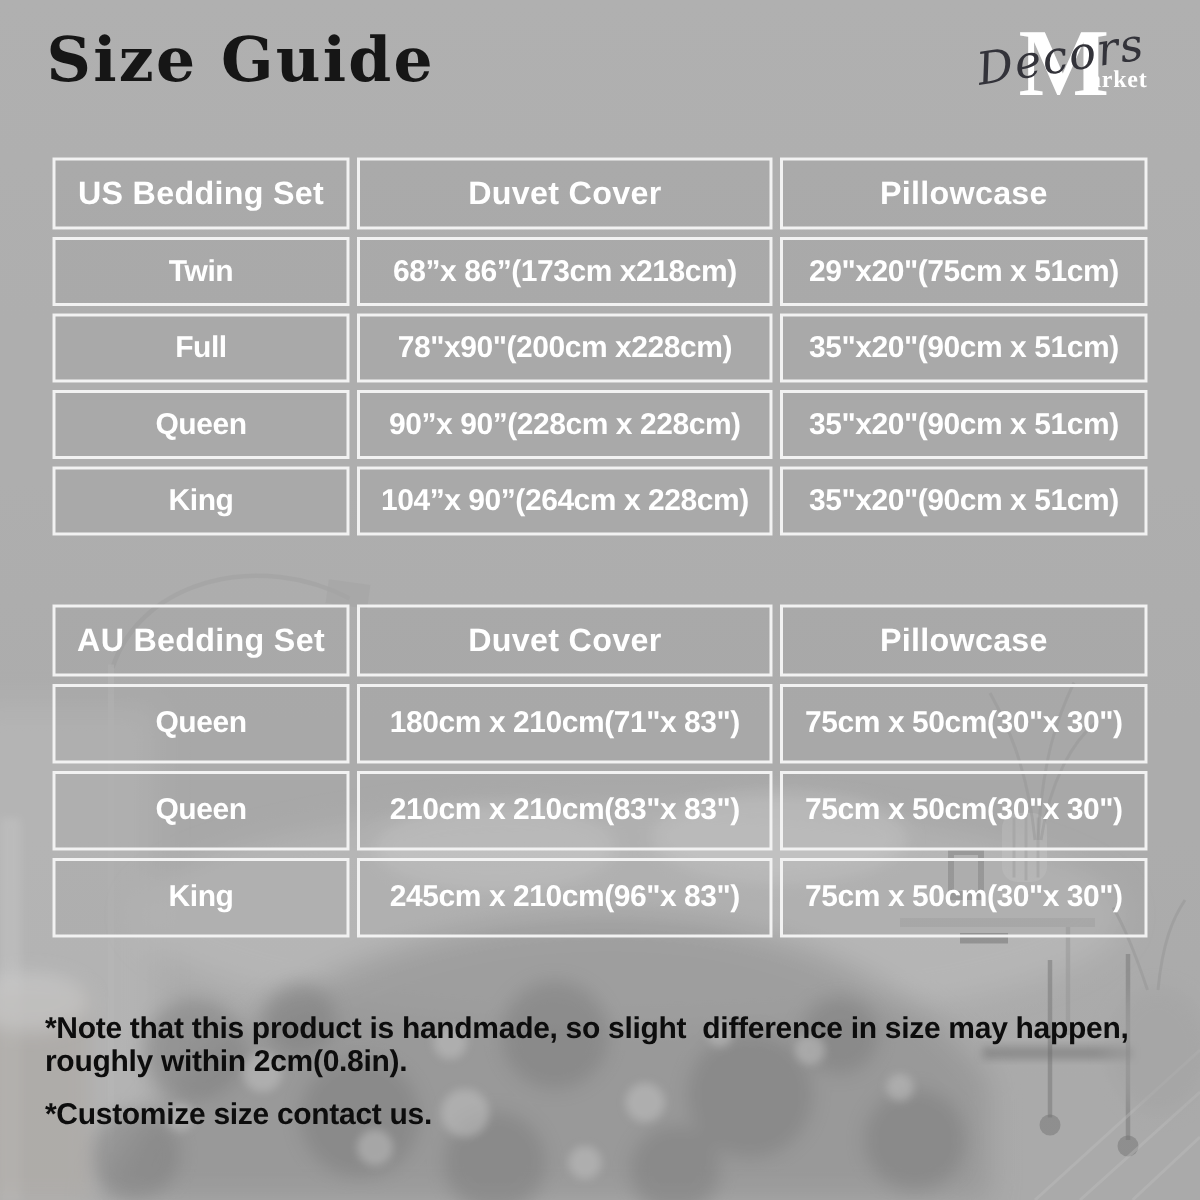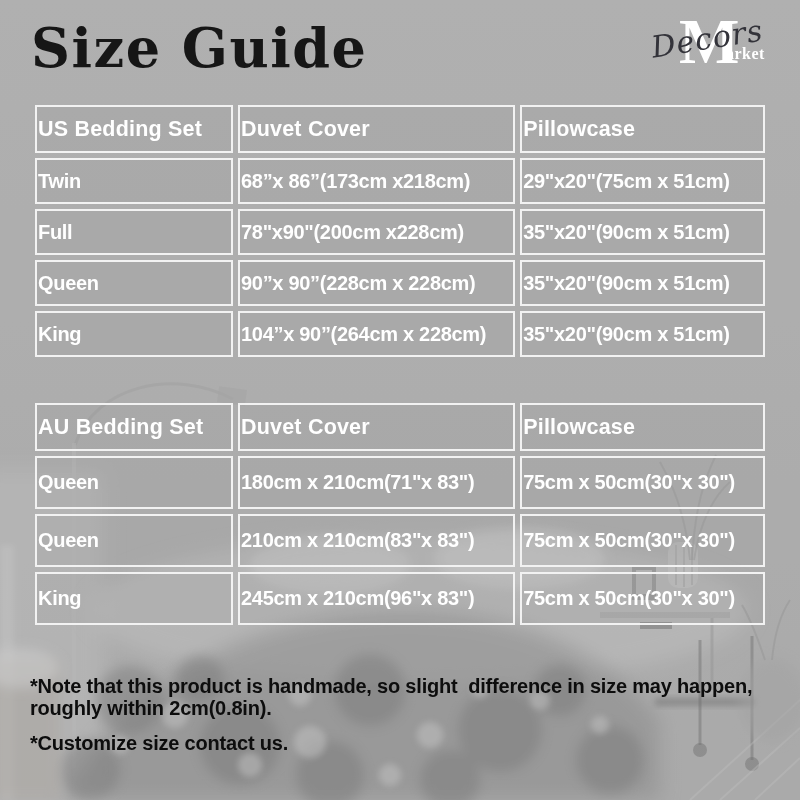--- a/index.html
+++ b/index.html
@@ -7,21 +7,21 @@
     position:relative;width:800px;height:800px;overflow:hidden;
     background:linear-gradient(180deg,#b2b2b2 0%,#afafaf 40%,#a9a9a9 100%);
     font-family:"Liberation Sans",sans-serif;
   }
   .bg-photo{position:absolute;left:0;top:0;width:800px;height:800px;z-index:0;}
   .content{position:relative;z-index:1;}
 
   .page-title{
     position:absolute;left:31px;top:16px;margin:0;
     font-family:"DejaVu Serif",serif;font-weight:bold;
-    font-size:54px;letter-spacing:1.5px;color:#161616;
+    font-size:41px;letter-spacing:1.5px;color:#161616;
   }
   .logo{position:absolute;top:12px;right:14px;width:165px;height:80px;}
   .logo-m{
     position:absolute;left:58px;top:-2px;
     font-family:"Liberation Serif",serif;font-weight:bold;
     font-size:64px;line-height:1;color:#ffffff;
   }
   .logo-arket{
     position:absolute;left:105px;top:33px;
     font-family:"Liberation Serif",serif;font-weight:bold;
@@ -29,21 +29,21 @@
   }
   .logo-script{
     position:absolute;left:30px;top:9px;
     font-family:"DejaVu Serif",serif;font-style:italic;
     font-size:30px;color:#33333a;transform:rotate(-9deg);letter-spacing:1px;
   }
 
   .tables{position:absolute;left:30px;top:100px;width:740px;}
   table.size-table{
     width:740px;border-collapse:separate;border-spacing:5px;table-layout:fixed;
-    color:#ffffff;text-align:left;
+    color:#ffffff;text-align:center;
   }
   table.size-table + table.size-table{margin-top:36px;}
   .size-table th,.size-table td{
     border:2px solid #f2f2f2;background:rgba(138,138,138,0.12);
     overflow:hidden;white-space:nowrap;
   }
   .size-table th{height:42px;font-size:21.5px;font-weight:bold;letter-spacing:.2px;}
   .size-table td{height:40px;font-size:20px;font-weight:bold;letter-spacing:-.3px;}
   table.size-table[data-name="size-table-au"] td{height:47px;}
 

